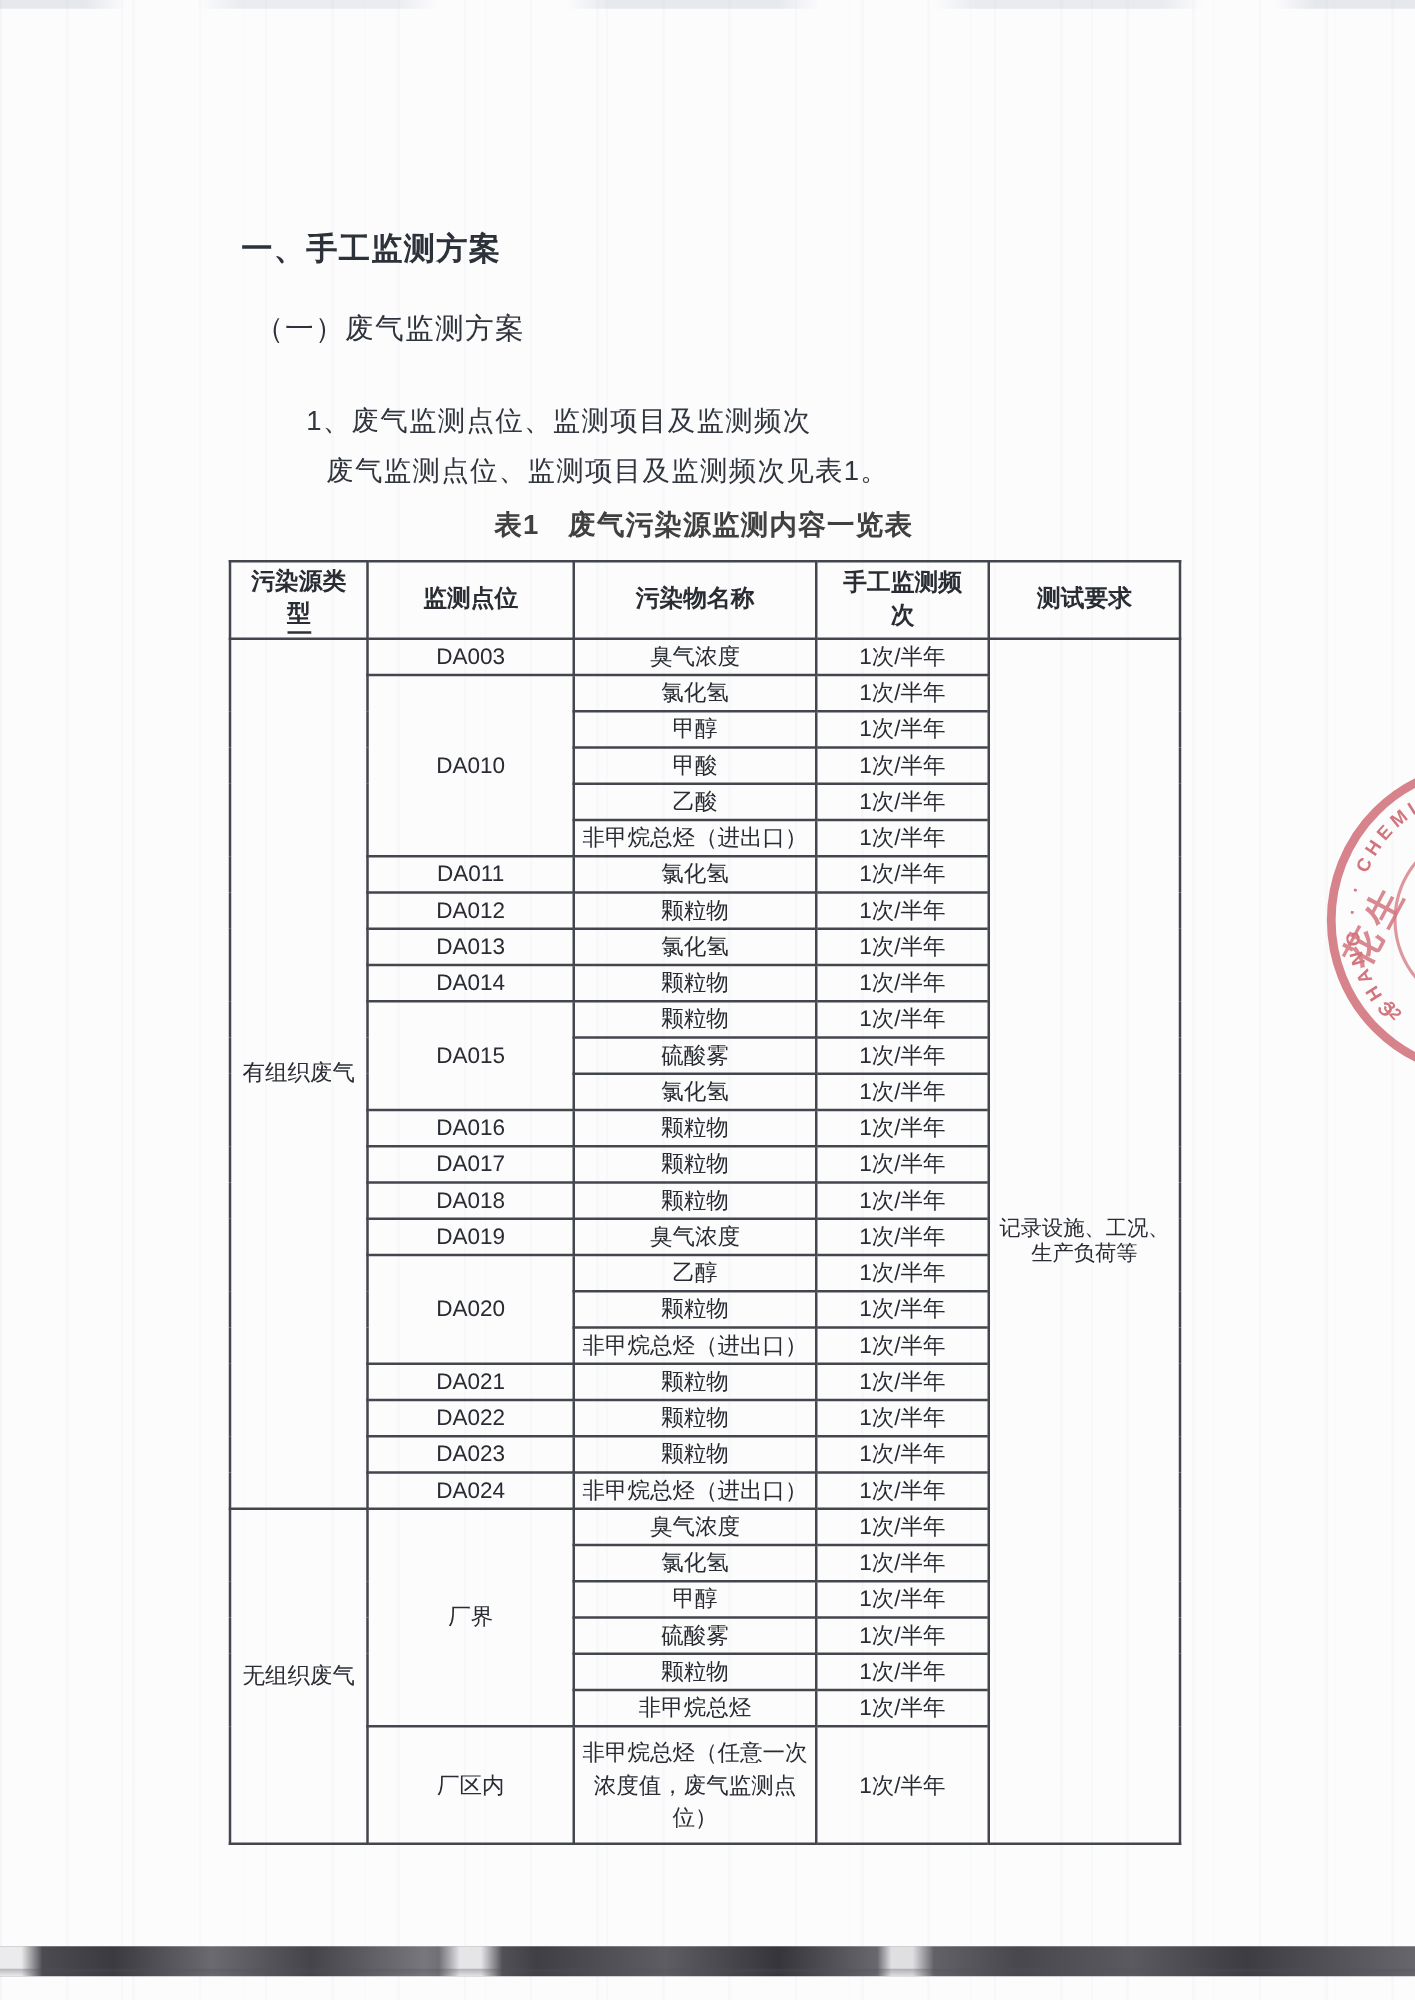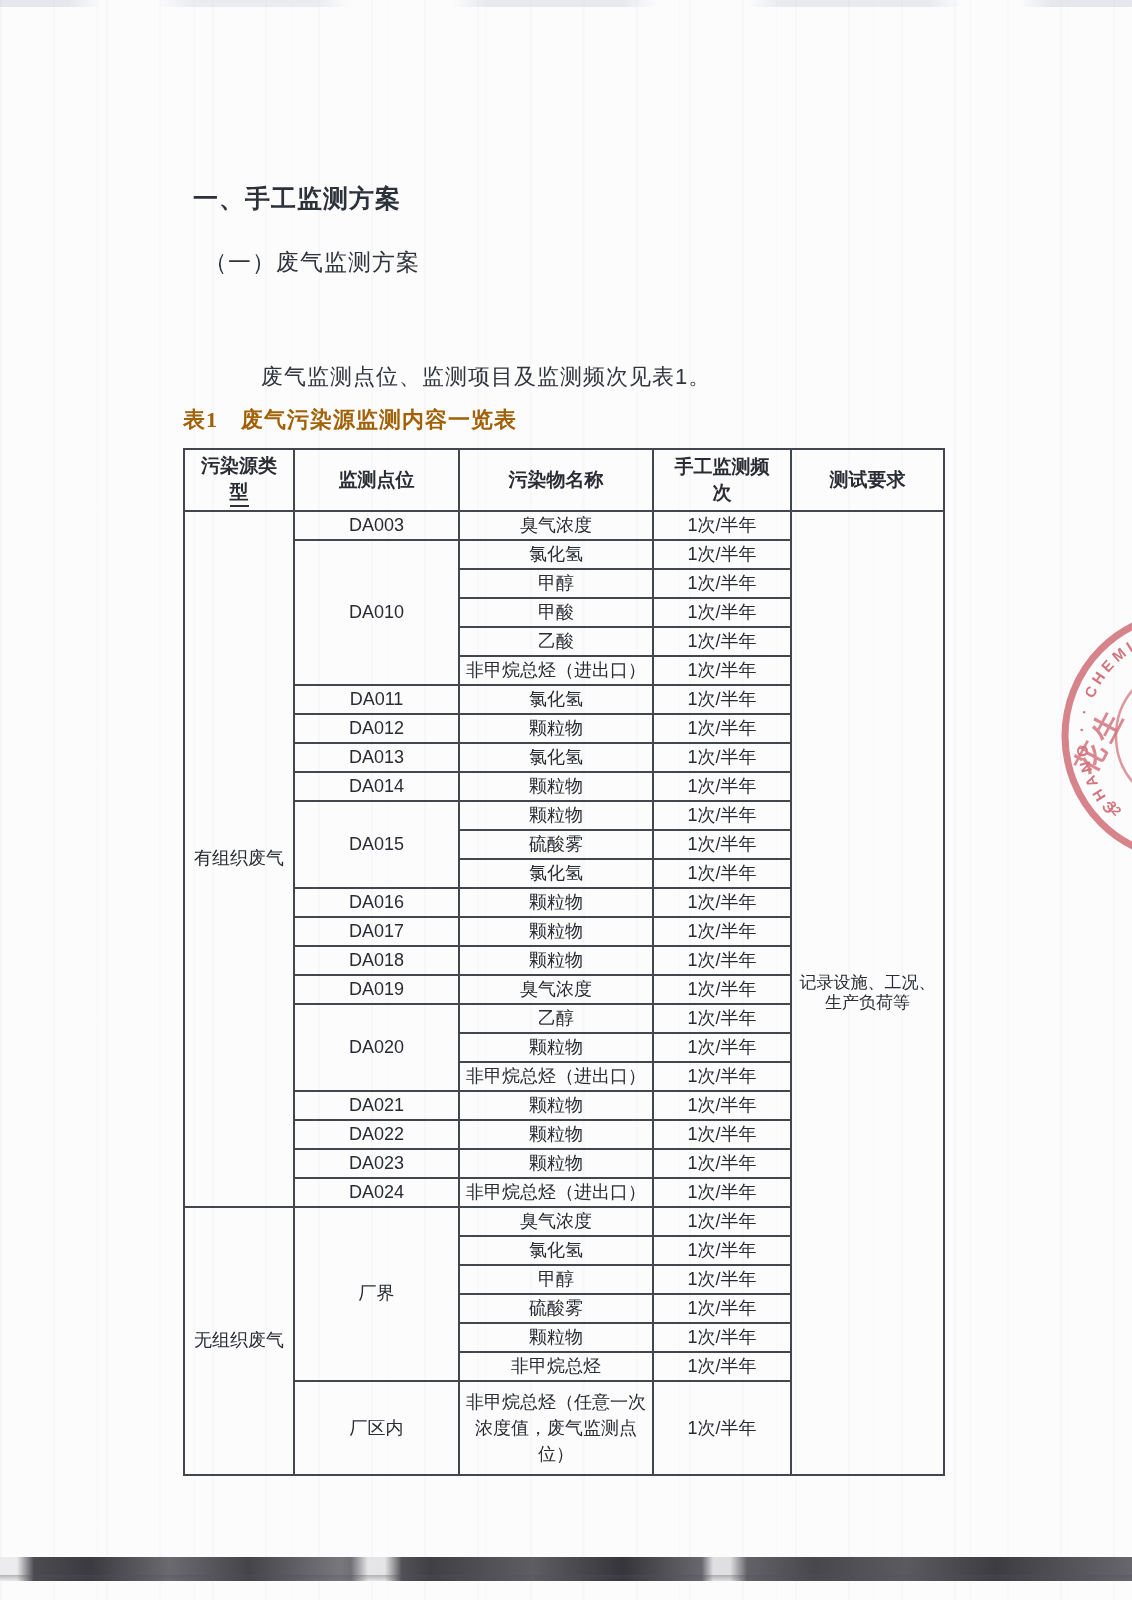--- a/index.html
+++ b/index.html
@@ -13,22 +13,22 @@
   .streaks{
     position:absolute;inset:0;pointer-events:none;
     background:
       repeating-linear-gradient(90deg, rgba(203,210,223,.10) 0 2px, rgba(0,0,0,0) 2px 53px),
       repeating-linear-gradient(90deg, rgba(196,204,218,.08) 0 1px, rgba(0,0,0,0) 1px 97px);
   }
   .h1{position:absolute;left:193px;top:182px;font-size:25px;font-weight:700;color:#2c313a;letter-spacing:1px;}
   .h2{position:absolute;left:204px;top:247px;font-size:23px;font-weight:400;color:#2f333c;letter-spacing:1px;}
   .h3{position:absolute;left:245px;top:322px;font-size:22px;font-weight:500;color:#31353e;letter-spacing:1px;}
   .para{position:absolute;left:261px;top:362px;font-size:22px;font-weight:500;color:#31353e;letter-spacing:1px;}
-  .caption{position:absolute;left:183px;top:405px;width:760px;
-    font-size:22px;font-weight:700;color:#a16207;letter-spacing:1px;font-family:Liberation Serif, serif;}
+  .caption{position:absolute;left:183px;top:405px;width:760px;text-align:center;
+    font-size:22px;font-weight:700;color:#404040;letter-spacing:1px;}
 
   .table-wrap{position:absolute;left:183px;top:448px;width:632px;}
   table.mon{border-collapse:collapse;table-layout:fixed;width:760px;
     font-size:18px;color:#292c33;}
   table.mon th,table.mon td{
     border:2px solid #43464c;text-align:center;vertical-align:middle;
     padding:0 4px;overflow:hidden;
   }
   table.mon th{height:60px;font-size:19px;font-weight:700;line-height:1.35;padding:0 14px;}
   table.mon td{height:27px;line-height:1.2;}
@@ -58,20 +58,21 @@
 </style>
 </head>
 <body>
 
 <div class="page">
   <div class="streaks"></div>
   <div class="band-top"></div>
 
   <div class="h1">一、手工监测方案</div>
   <div class="h2">（一）废气监测方案</div>
+  <div class="h3">1、废气监测点位、监测项目及监测频次</div>
   <div class="para">废气监测点位、监测项目及监测频次见表1。</div>
   <div class="caption">表1　废气污染源监测内容一览表</div>
 
   <div class="table-wrap">
     <table class="mon">
       <colgroup>
         <col style="width:110px">
           <col style="width:165px">
           <col style="width:194px">
         <col style="width:138px">

